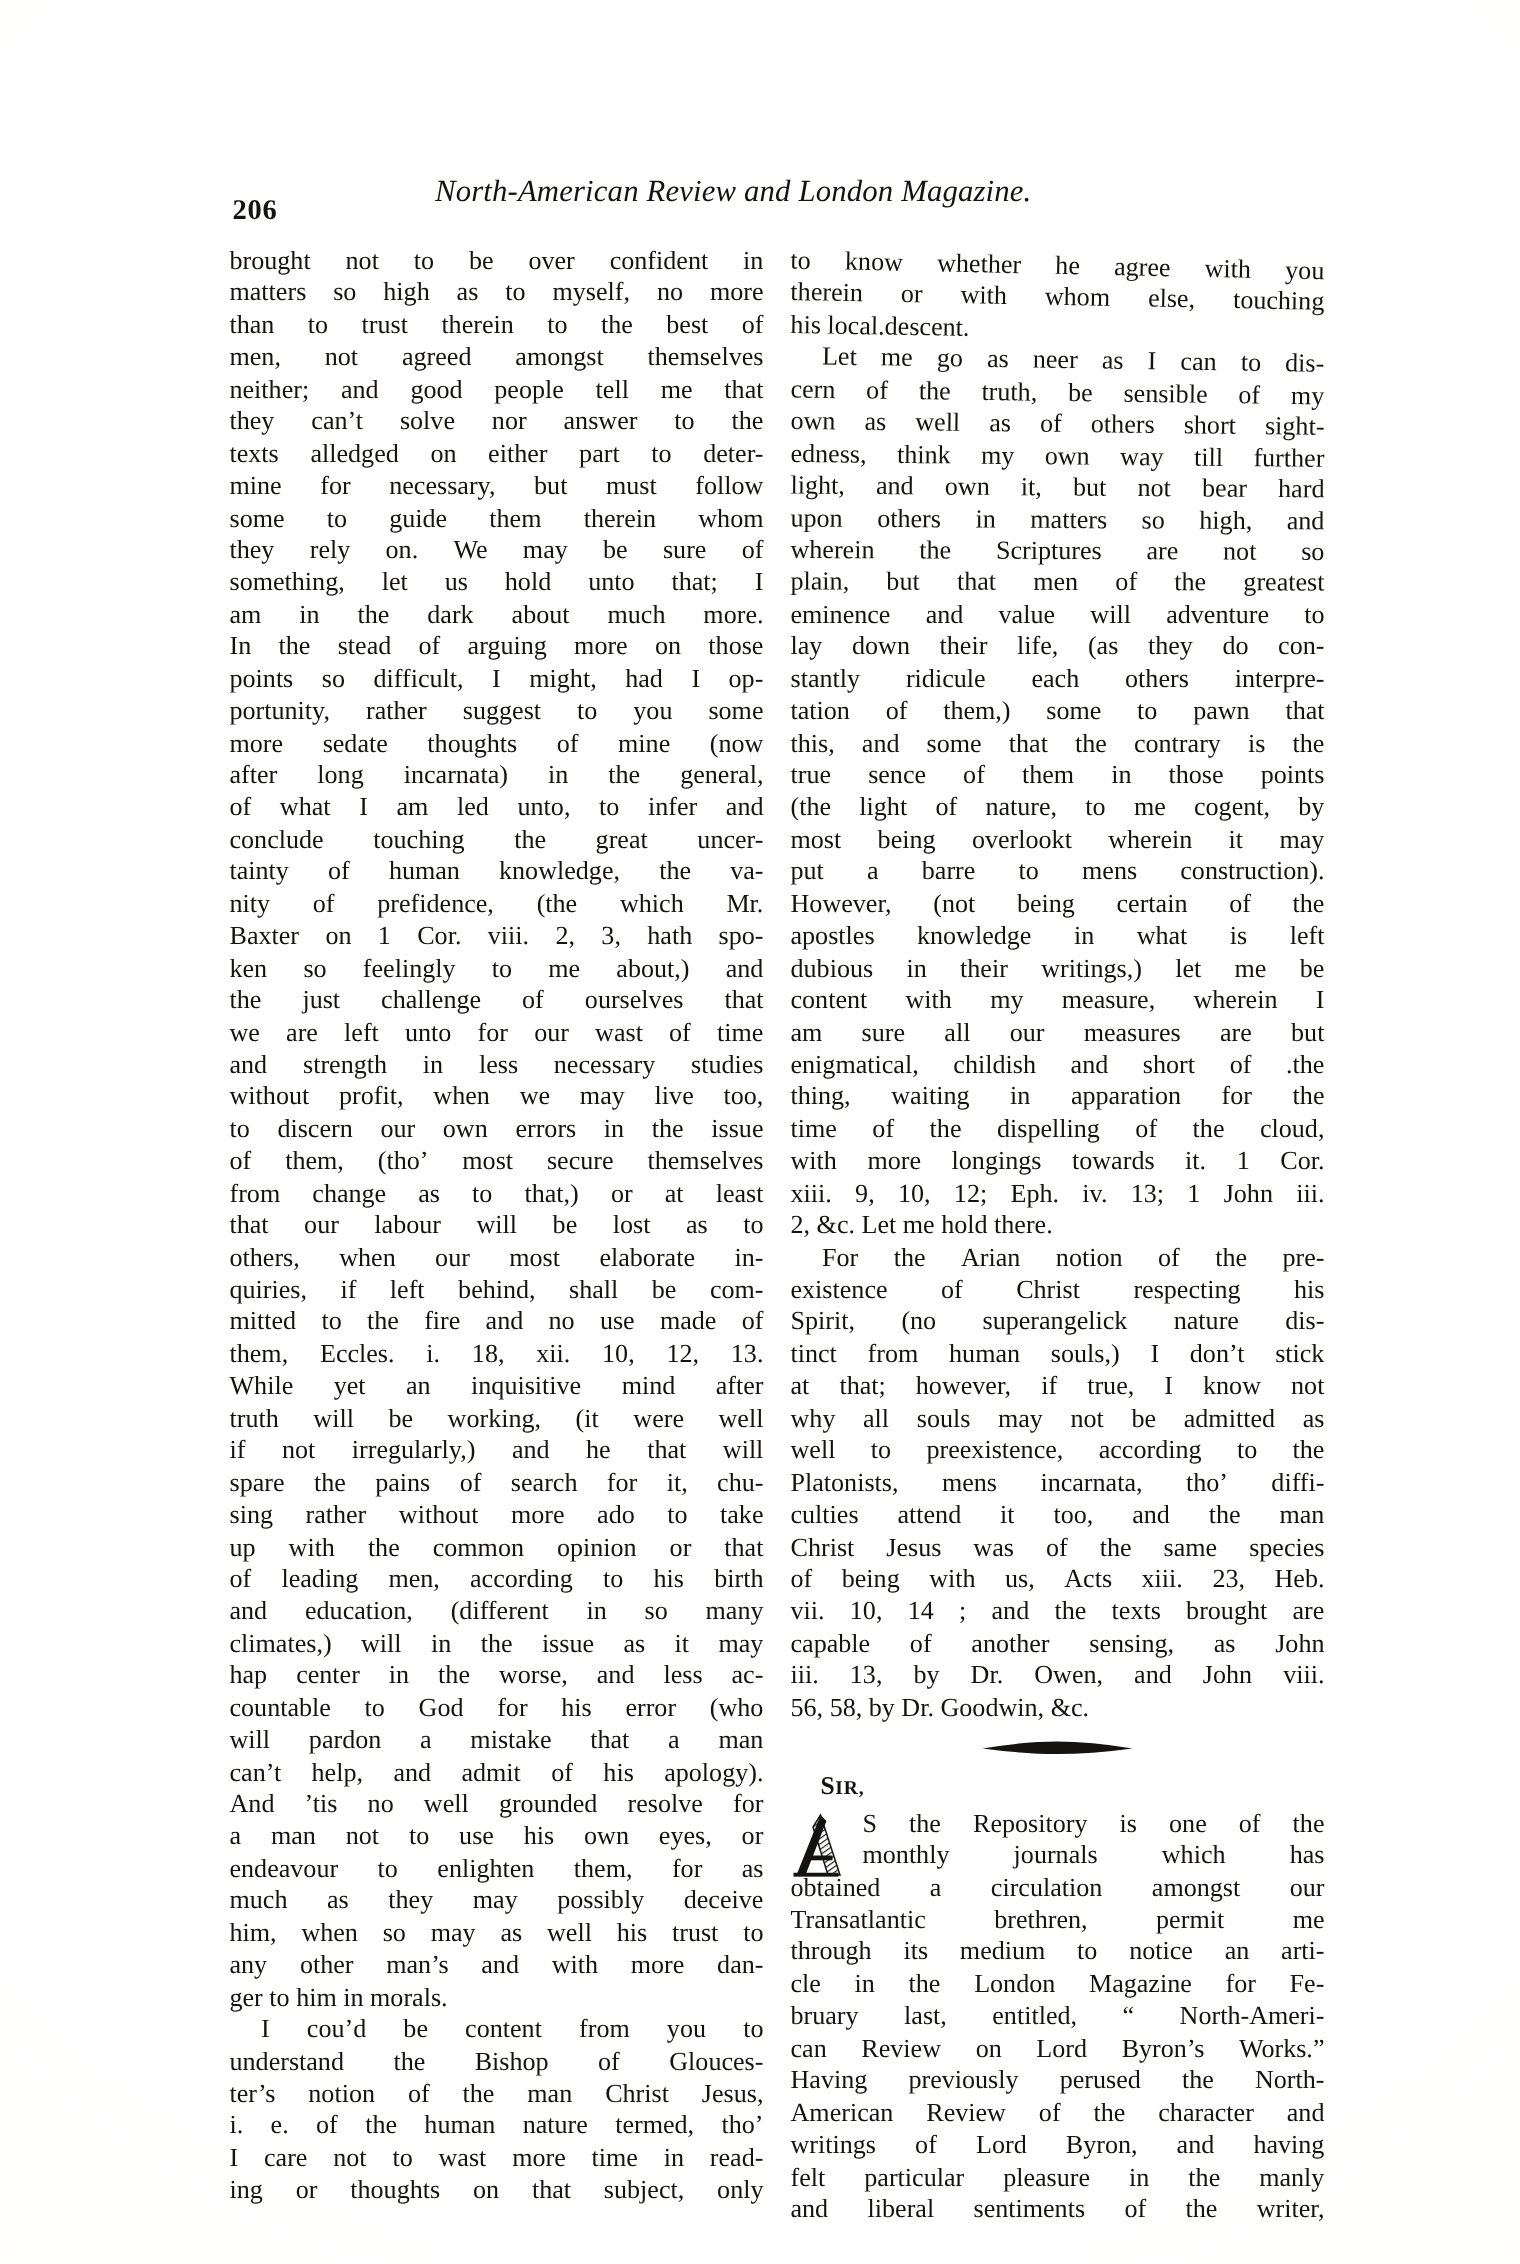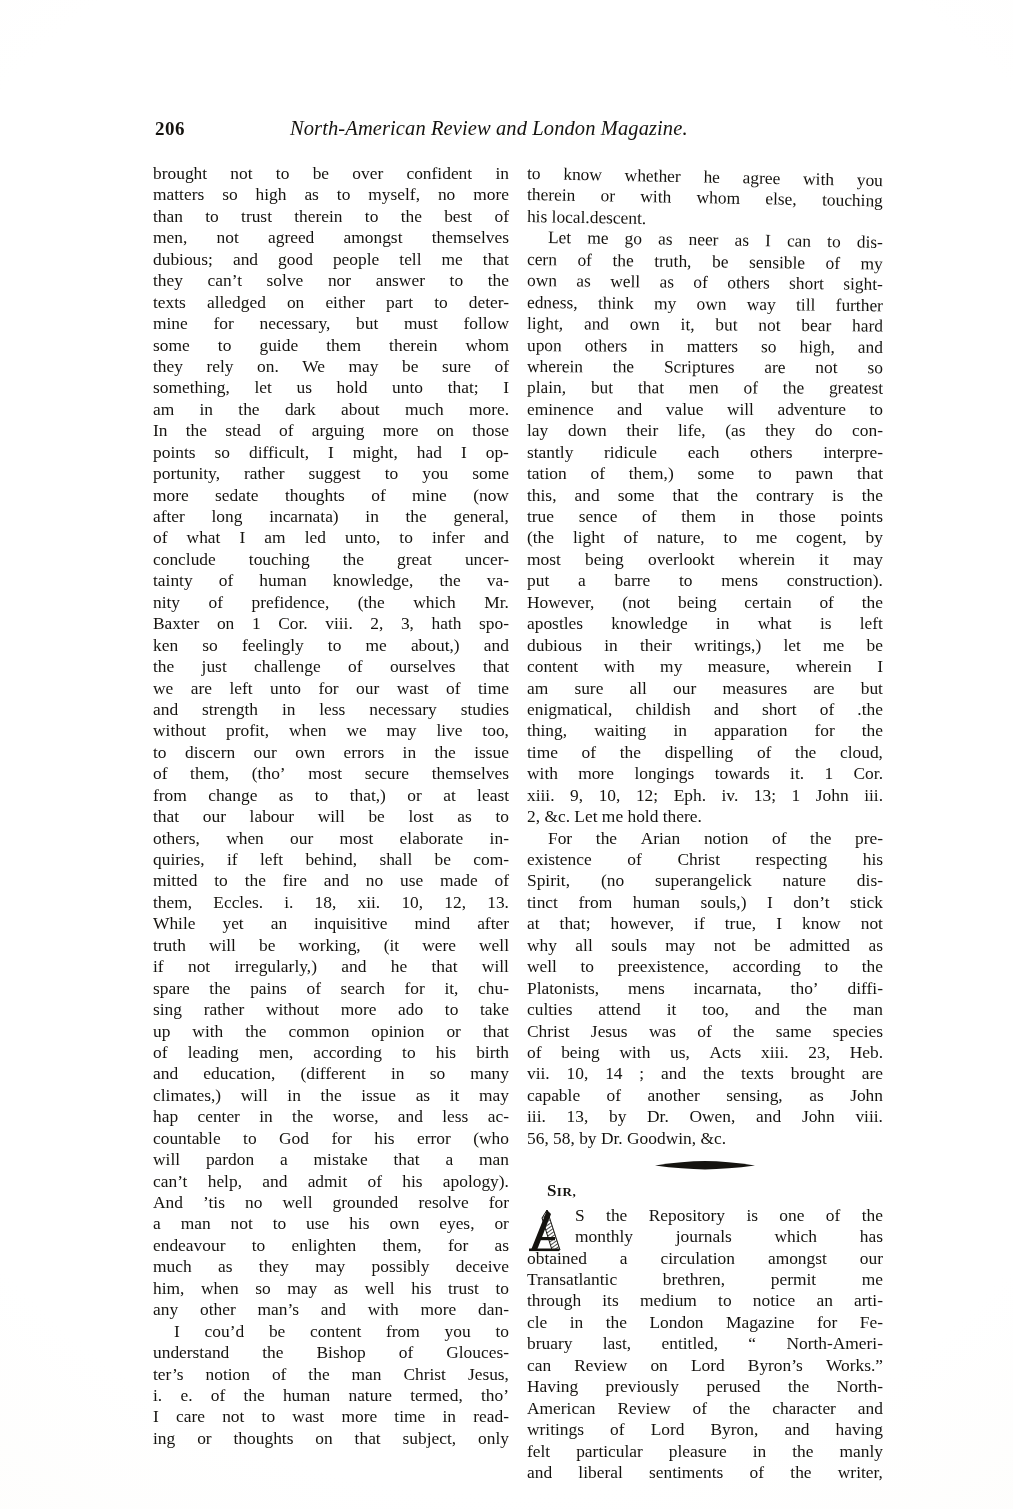--- a/index.html
+++ b/index.html
@@ -30,21 +30,21 @@
   .running-head {
     position: absolute;
     top: 118px;
     left: 155px;
     width: 730px;
     height: 30px;
   }
   .folio {
     position: absolute;
     left: 0;
-    top: 0;
+    top: 12px;
     font-size: 19px;
     font-weight: 700;
     letter-spacing: 0.5px;
   }
   .head-title {
     position: absolute;
     left: 135px;
     top: -1px;
     font-size: 20.5px;
     font-weight: 400;
@@ -160,21 +160,21 @@
       <span>of</span>
     </div>
     <div class="ln j">
       <span>men,</span>
       <span>not</span>
       <span>agreed</span>
       <span>amongst</span>
       <span>themselves</span>
     </div>
     <div class="ln j">
-      <span>dubious;</span>
+      <span>neither;</span>
       <span>and</span>
       <span>good</span>
       <span>people</span>
       <span>tell</span>
       <span>me</span>
       <span>that</span>
     </div>
     <div class="ln j">
       <span>they</span>
       <span>can’t</span>
@@ -614,20 +614,21 @@
     </div>
     <div class="ln j">
       <span>any</span>
       <span>other</span>
       <span>man’s</span>
       <span>and</span>
       <span>with</span>
       <span>more</span>
       <span>dan-</span>
     </div>
+    <div class="ln r">ger to him in morals.</div>
     <div class="ln j ind">
       <span>I</span>
       <span>cou’d</span>
       <span>be</span>
       <span>content</span>
       <span>from</span>
       <span>you</span>
       <span>to</span>
     </div>
     <div class="ln j">

